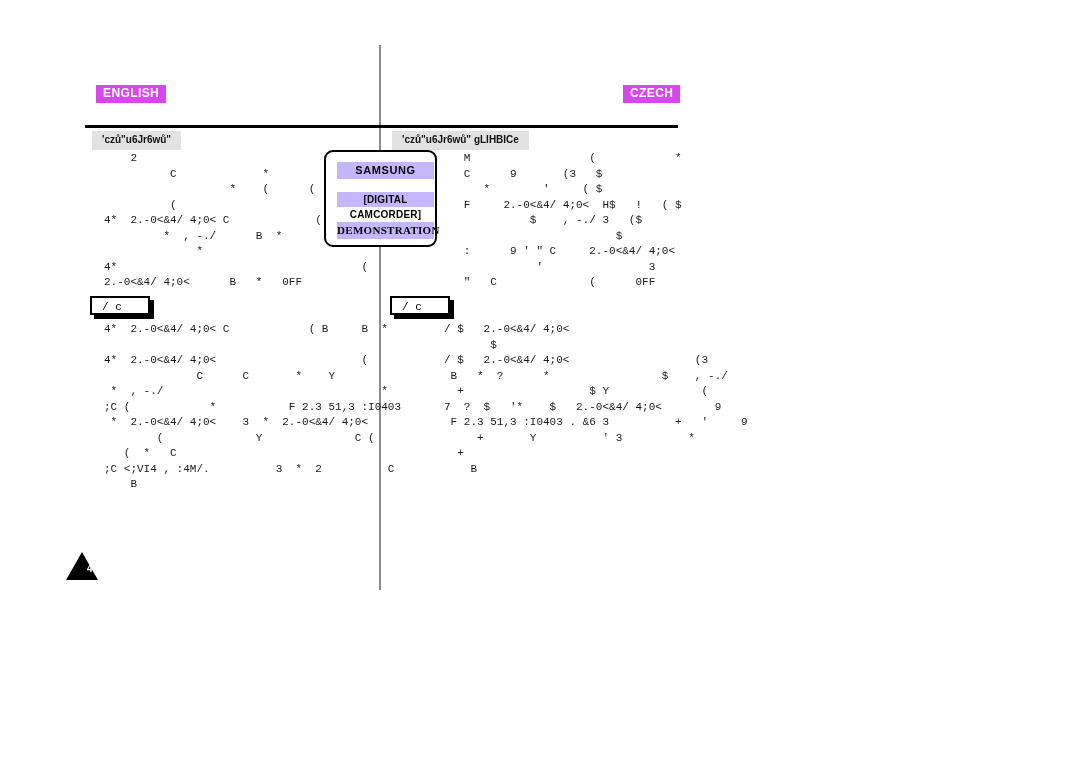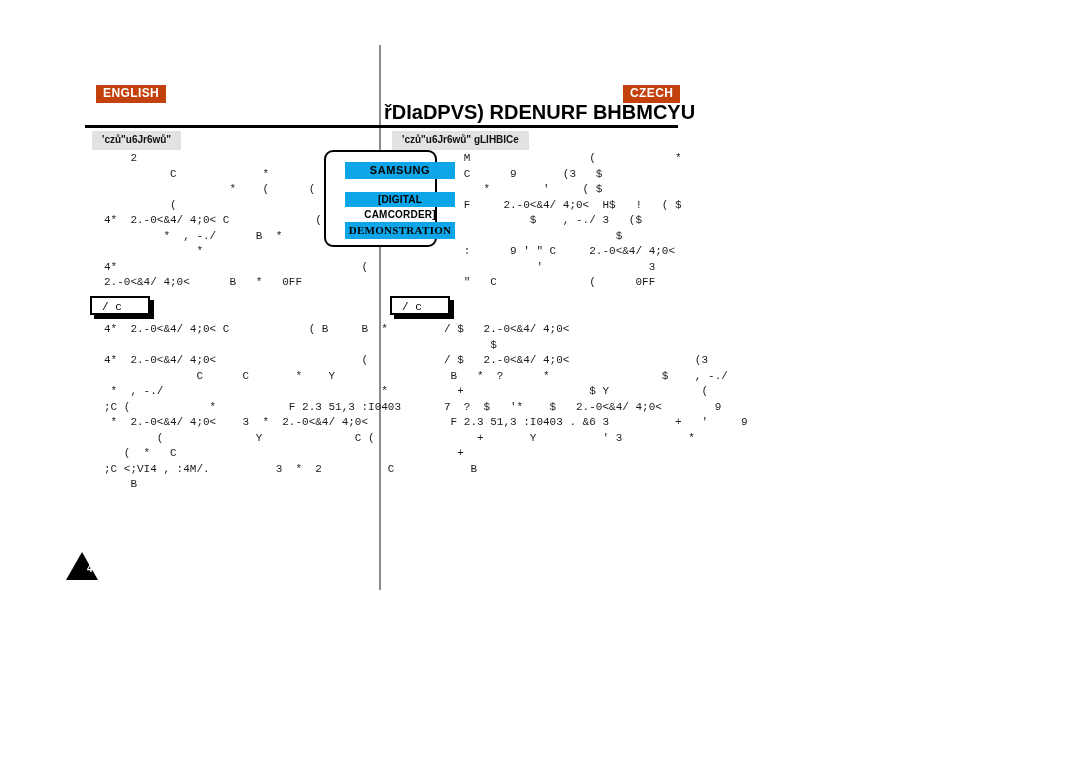--- a/index.html
+++ b/index.html
@@ -31,21 +31,21 @@
     left: 379px;
     top: 45px;
     width: 2px;
     height: 545px;
     background: #8c8c8c;
   }
 
   
   .lang-tag {
     position: absolute;
-    background: #c2410c;
+    background: #d946ef;
     color: #ffffff;
     font-family: "Liberation Sans", sans-serif;
     font-weight: bold;
     font-size: 12px;
     letter-spacing: 0.4px;
     line-height: 15px;
     padding: 1px 7px 2px 7px;
     white-space: nowrap;
   }
   .lang-tag.left  { left: 96px;  top: 85px; }
@@ -131,23 +131,23 @@
     width: 113px;
     height: 97px;
     background: #ffffff;
     border: 2px solid #000000;
     border-radius: 9px;
     box-sizing: border-box;
     z-index: 5;
   }
   .lcd-line {
     position: absolute;
-    left: 19px;
-    width: 110px;
-    background: #0ea5e9;
+    left: 11px;
+    width: 97px;
+    background: #c4b5fd;
     text-align: center;
     font-family: "Liberation Sans", sans-serif;
     font-weight: bold;
     color: #000;
     box-sizing: border-box;
   }
   .lcd-line.l1 { top: 10px;  height: 17px; line-height: 17px; font-size: 11px; letter-spacing: 0.6px; }
   .lcd-line.l2 { top: 40px;  height: 15px; line-height: 15px; font-size: 10px; letter-spacing: 0.2px; }
   .lcd-line.l3 { top: 70px;  height: 17px; line-height: 17px; font-size: 11px; letter-spacing: 0.3px; font-family: Liberation Serif, serif; }
 
@@ -213,21 +213,20 @@
  *  2.-0&lt;&amp;4/ 4;0&lt;    3  *  2.-0&lt;&amp;4/ 4;0&lt;
         (              Y              C (
    (  *   C
 ;C &lt;;VI4 , :4M/.          3  *  2          C
     B</div>
 
   <div class="header-rule"></div>
 
   <div class="lang-tag right">CZECH</div>
 
-  <div class="chapter-title right">řDIaDPVS) RDENURF BHBMCYU</div>
 
   <div class="section-bar s-right">'czů"u6Jr6wů" gLIHBICe</div>
 
   <div class="body-col c-right blk-a">   M                  (            *
    C      9       (3   $
       *        '     ( $
    F     2.-0&lt;&amp;4/ 4;0&lt;  H$   !   ( $
              $    , -./ 3   ($
                           $
    :      9 ' " C     2.-0&lt;&amp;4/ 4;0&lt;

